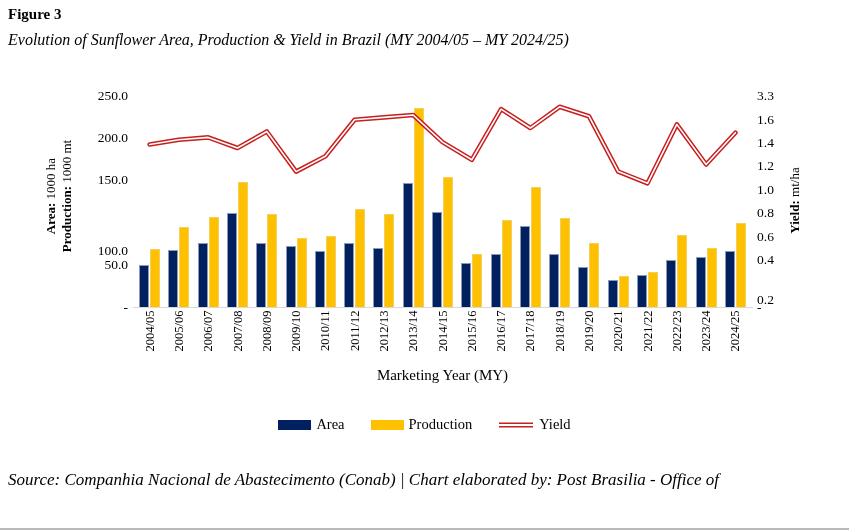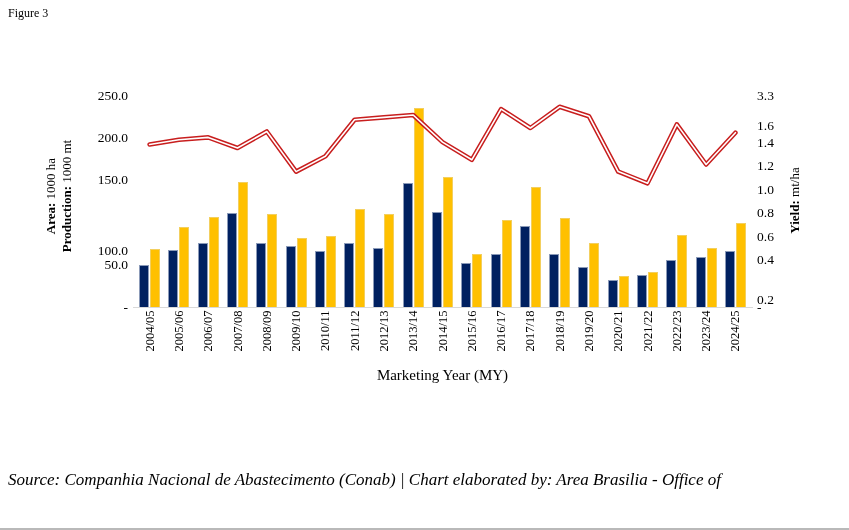--- a/index.html
+++ b/index.html
@@ -1,20 +1,20 @@
 <!DOCTYPE html>
 <html><head>
 <meta charset="utf-8">
 <style>
   html,body{margin:0;padding:0;background:#fff;}
   #page{position:relative;width:849px;height:530px;background:#ffffff;overflow:hidden;
         font-family:"Liberation Serif","DejaVu Serif",serif;color:#000;}
   #page::after{content:"";position:absolute;left:0;right:0;bottom:0;height:2px;background:#b9b9b9;}
 
-  .fig-label{position:absolute;left:8px;top:6px;font-weight:normal;font-size:12px;}
+  .fig-label{position:absolute;left:8px;top:6px;font-weight:bold;font-size:15px;}
   .fig-title{position:absolute;left:8px;top:31px;font-style:italic;font-size:16px;}
 
   #chart{position:absolute;left:0;top:75px;width:849px;height:385px;}
 
   .tickL{position:absolute;width:70px;text-align:right;font-size:13.5px;height:15px;line-height:15px;}
   .tickR{position:absolute;width:40px;text-align:left;font-size:13.5px;height:15px;line-height:15px;}
 
   .axis-title-left{position:absolute;left:-41px;top:104px;width:202px;height:34px;
       transform:rotate(-90deg);text-align:center;font-size:13px;line-height:16px;}
   .axis-title-right{position:absolute;left:729px;top:117px;width:132px;height:17px;
@@ -41,20 +41,21 @@
   .source-note{position:absolute;left:8px;top:465px;width:838px;font-style:italic;
       font-size:17px;line-height:29px;}
   svg.lineplot{position:absolute;left:0;top:0;overflow:visible;}
 </style>
 </head>
 <body>
 
 <div id="page">
 
   <div class="fig-label">Figure 3</div>
+  <div class="fig-title">Evolution of Sunflower Area, Production &amp; Yield in Brazil (MY 2004/05 – MY 2024/25)</div>
 
   <div id="chart">
 
     <div class="axis-title-left">
       <div><b>Area:</b><span> 1000 ha</span></div>
       <div><b>Production:</b><span> 1000 mt</span></div>
     </div>
 
     <div class="axis-title-right">
       <b>Yield:</b><span> mt/ha</span>
@@ -63,21 +64,21 @@
     <div id="left-ticks">
         <div class="tickL" style="left: 58px; top: 12.5px;">250.0</div>
         <div class="tickL" style="left: 58px; top: 54.9px;">200.0</div>
         <div class="tickL" style="left: 58px; top: 97.3px;">150.0</div>
         <div class="tickL" style="left: 58px; top: 139.7px; margin-top: 28px;">100.0</div>
         <div class="tickL" style="left: 58px; top: 182.1px;">50.0</div>
         <div class="tickL" style="left: 58px; top: 224.5px;">-</div>
       </div>
     <div id="right-ticks">
         <div class="tickR" style="left: 757px; top: 12.5px;">3.3</div>
-        <div class="tickR" style="left: 757px; top: 43px;">1.6</div>
+        <div class="tickR" style="left: 757px; top: 37px;">1.6</div>
         <div class="tickR" style="left: 757px; top: 59.6111px;">1.4</div>
         <div class="tickR" style="left: 757px; top: 83.1667px;">1.2</div>
         <div class="tickR" style="left: 757px; top: 106.722px;">1.0</div>
         <div class="tickR" style="left: 757px; top: 130.278px;">0.8</div>
         <div class="tickR" style="left: 757px; top: 153.833px;">0.6</div>
         <div class="tickR" style="left: 757px; top: 177.389px;">0.4</div>
         <div class="tickR" style="left: 757px; top: 200.944px; margin-top: 16px;">0.2</div>
         <div class="tickR" style="left: 757px; top: 224.5px;">-</div>
       </div>
 
@@ -149,19 +150,36 @@
         <div class="xlabel" style="left: 529.643px; top: 259px;">2018/19</div>
         <div class="xlabel" style="left: 558.929px; top: 259px;">2019/20</div>
         <div class="xlabel" style="left: 588.214px; top: 259px;">2020/21</div>
         <div class="xlabel" style="left: 617.5px; top: 259px;">2021/22</div>
         <div class="xlabel" style="left: 646.786px; top: 259px;">2022/23</div>
         <div class="xlabel" style="left: 676.071px; top: 259px;">2023/24</div>
         <div class="xlabel" style="left: 705.357px; top: 259px;">2024/25</div>
       </div>
     <div class="x-axis-title">Marketing Year (MY)</div>
 
+    <div id="legend">
+      <div class="legend-item">
+        <span class="swatch" style="background: rgb(0, 32, 96);"></span>
+        <span>Area</span>
+      </div>
+      <div class="legend-item">
+        <span class="swatch" style="background: rgb(255, 192, 0);"></span>
+        <span>Production</span>
+      </div>
+      <div class="legend-item">
+        <svg class="legend-line" viewBox="0 0 36 10">
+          <line x1="1" y1="5" x2="35" y2="5" stroke-width="5" class="ll-outer" stroke="#C81E1E"></line>
+          <line x1="1" y1="5" x2="35" y2="5" stroke-width="1.8" class="ll-inner" stroke="#FFFFFF"></line>
+        </svg>
+        <span>Yield</span>
+      </div>
+    </div>
   </div>
 
   <div class="source-note">
-    <span>Source: Companhia Nacional de Abastecimento (Conab) | Chart elaborated by: Area Brasilia - Office of</span><br>
+    <span>Source: Companhia Nacional de Abastecimento (Conab) | Chart elaborated by: Post Brasilia - Office of</span><br>
   </div>
 
 </div>
 
 </body></html>

